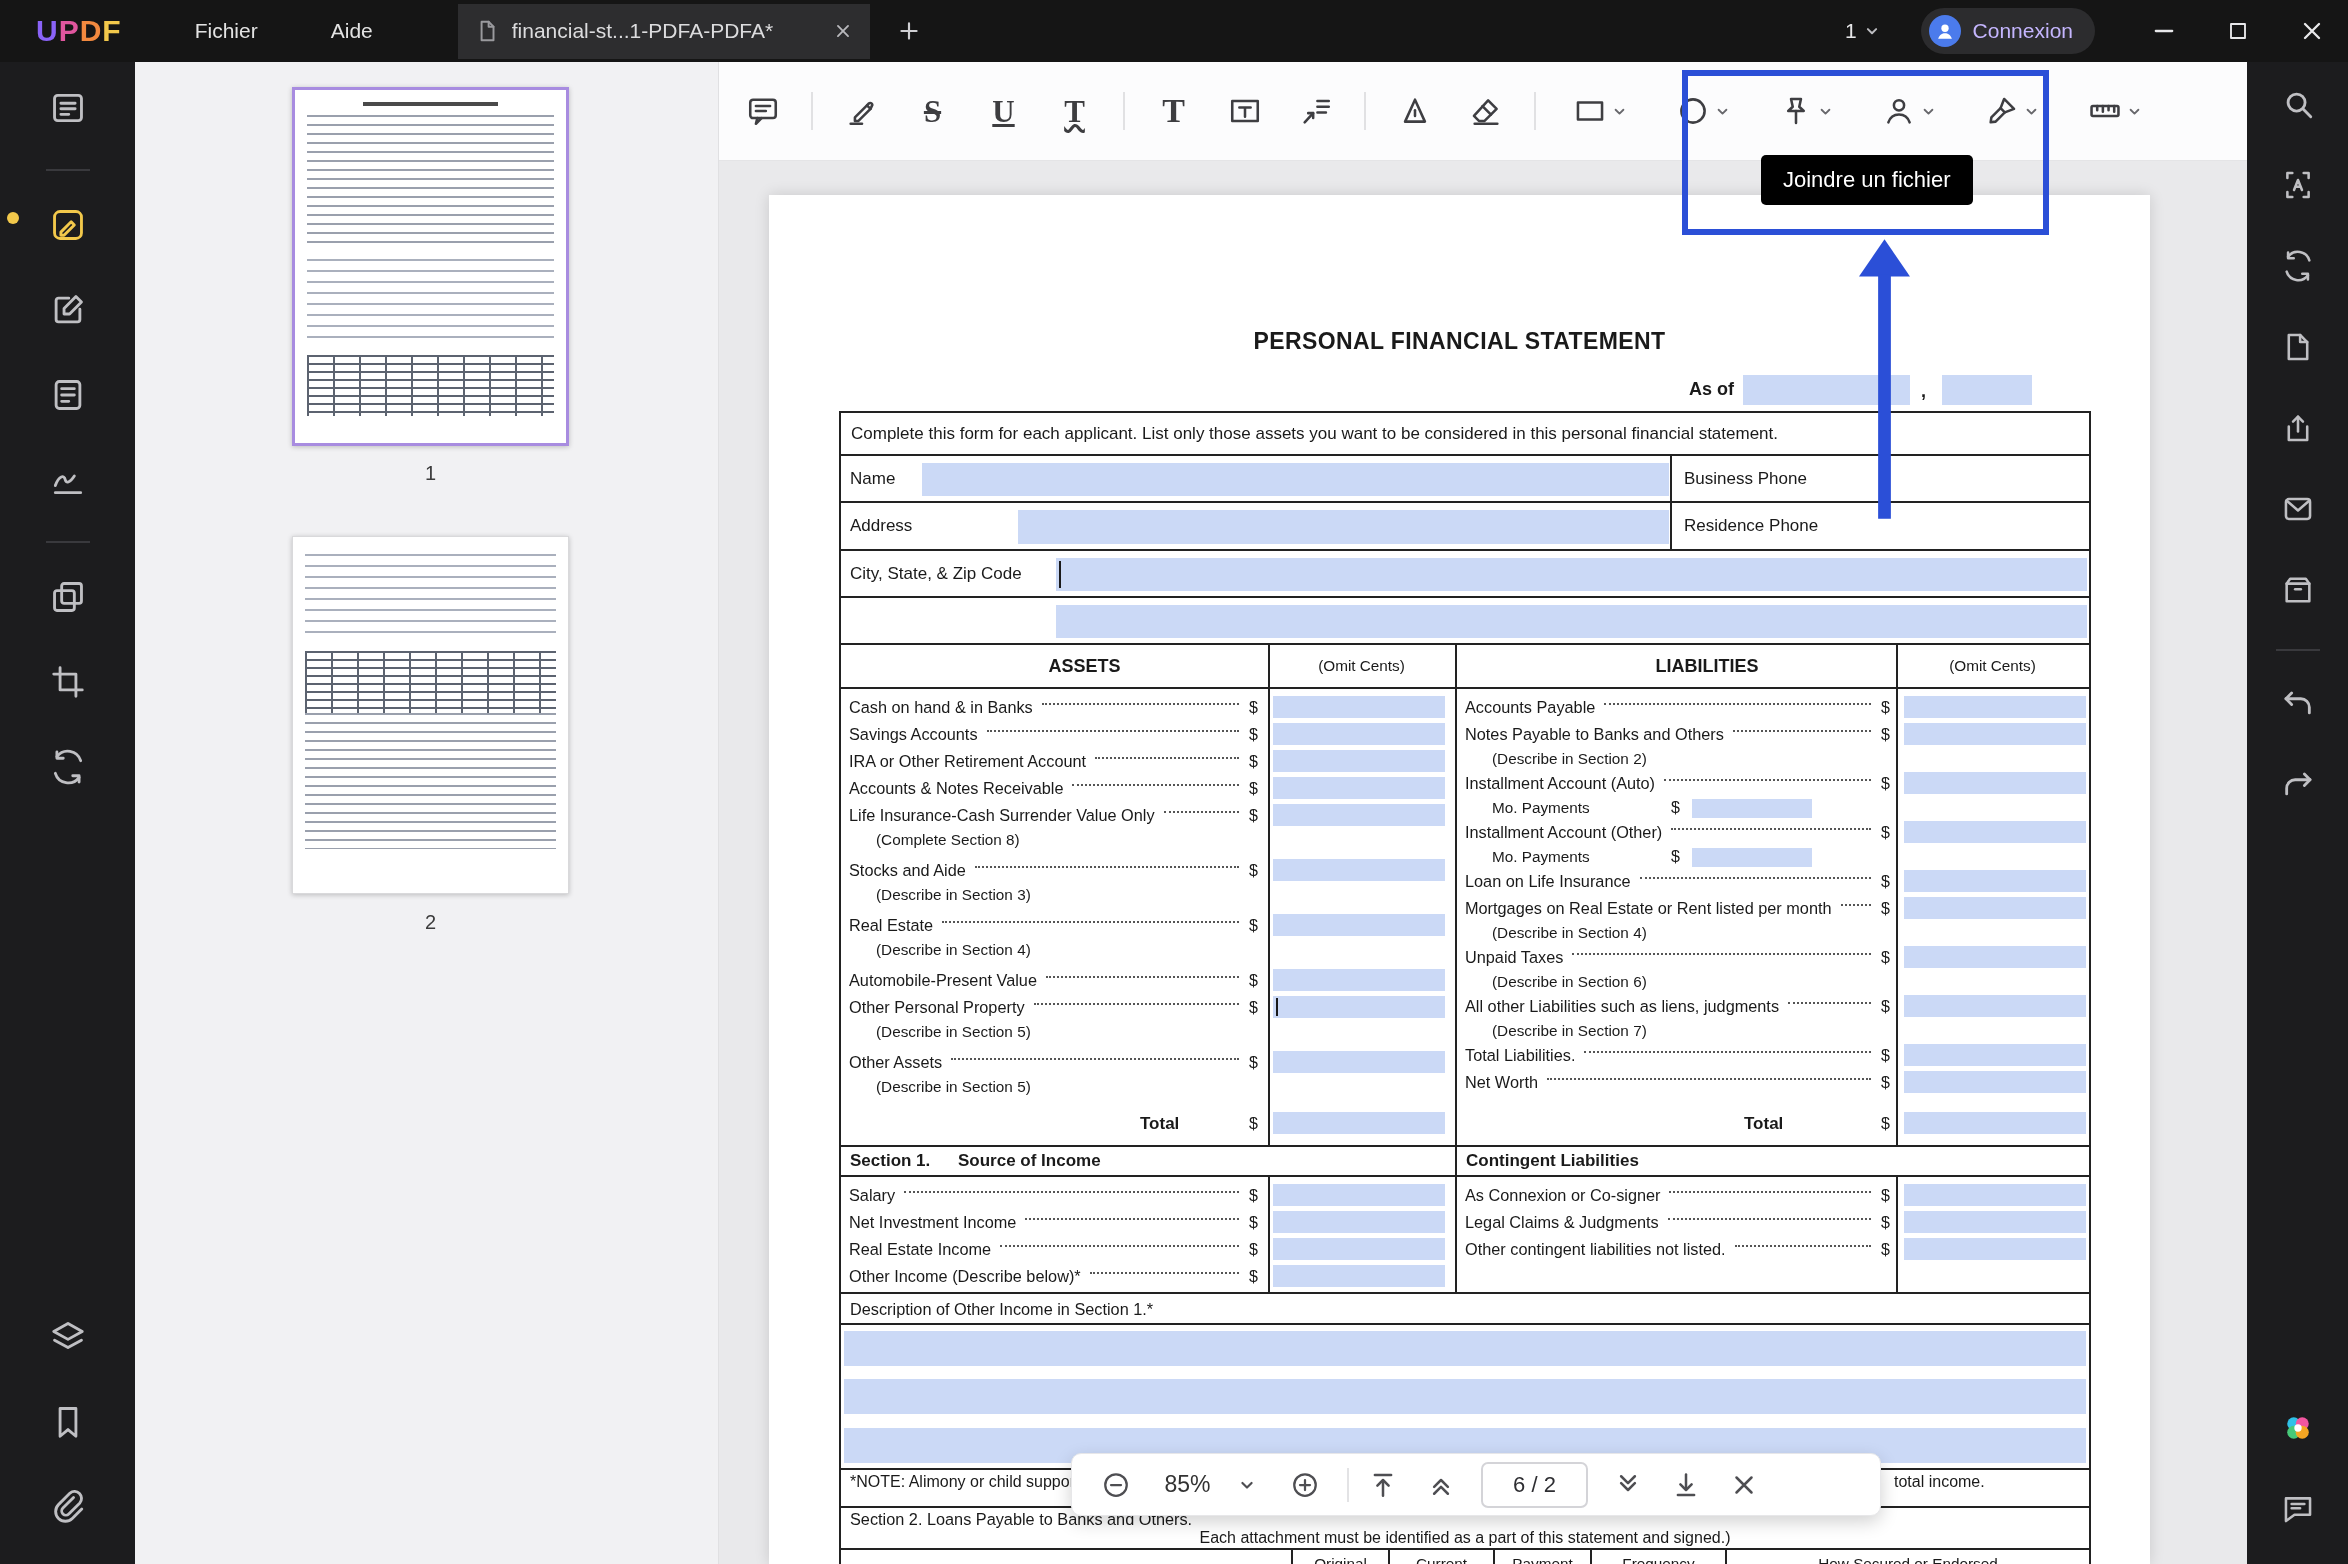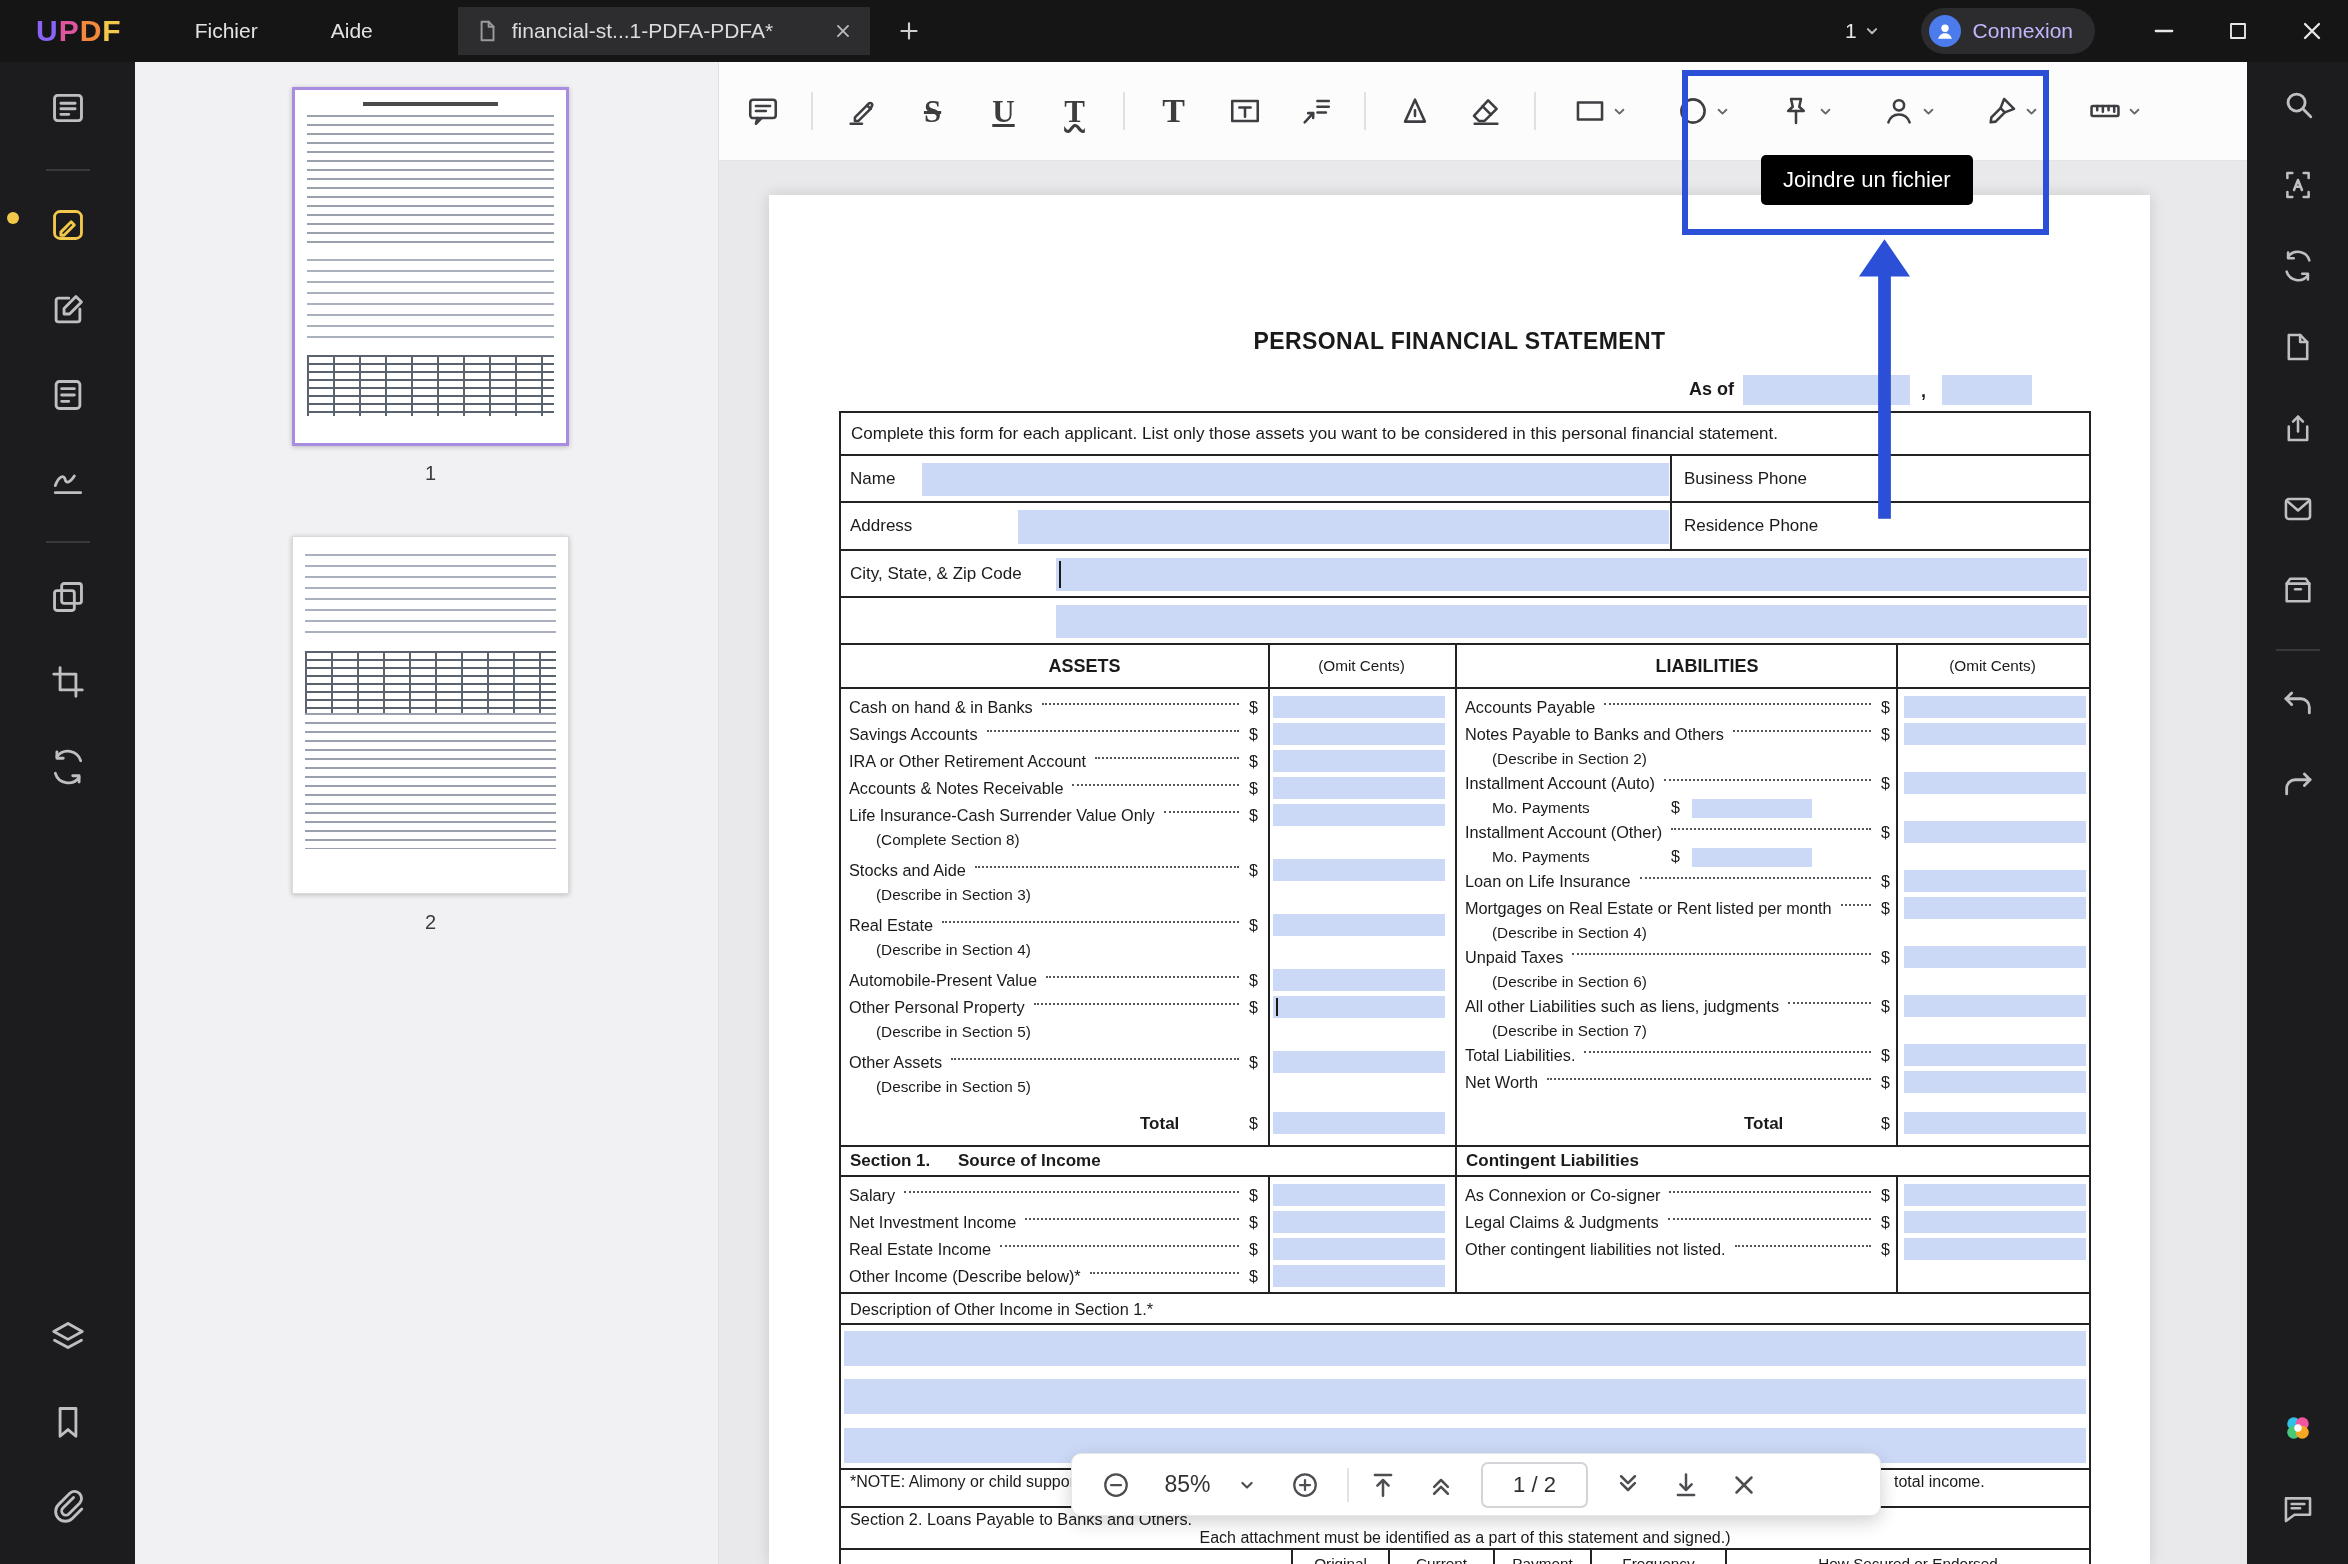--- a/index.html
+++ b/index.html
@@ -4,21 +4,21 @@
 <style>
   html,body{margin:0;padding:0;background:#101010;}
   #app{position:relative;width:2348px;height:1564px;background:#e9e9eb;overflow:hidden;
        font-family:"Liberation Sans",sans-serif;color:#1a1a1a;}
 
   
   #titlebar{position:absolute;left:0;top:0;width:2348px;height:62px;background:#151515;
             display:flex;align-items:center;z-index:80;}
   .logo{margin-left:36px;font-size:30px;font-weight:bold;letter-spacing:1px;white-space:nowrap;}
   .menu{color:#e3e3e3;font-size:21px;margin-left:73px;cursor:default;}
-  .tab{margin-left:85px;width:412px;height:48px;background:#2d2d2f;display:flex;align-items:center;
+  .tab{margin-left:85px;width:412px;height:55px;background:#2d2d2f;display:flex;align-items:center;
        padding:0 16px;box-sizing:border-box;}
   .tabicon{width:26px;height:26px;color:#9a9a9e;flex:none;}
   .tabtitle{color:#dcdcde;font-size:21px;margin-left:12px;flex:1;white-space:nowrap;overflow:hidden;}
   .tabclose{width:22px;height:22px;color:#b9b9bd;flex:none;}
   .newtab{width:26px;height:26px;color:#cfcfd3;margin-left:26px;}
   .tspacer{flex:1;}
   .tabcount{display:flex;align-items:center;color:#e6e6e8;font-size:21px;margin-right:40px;}
   .tabcount .chev{width:18px;height:18px;color:#bdbdc1;margin-left:6px;display:inline-block;}
   .login{display:flex;align-items:center;height:46px;padding:0 22px 0 8px;border-radius:23px;
          background:#2c2c2e;color:#c4b5fd;font-size:21px;margin-right:55px;}
@@ -971,21 +971,21 @@
         </span>
       </span>
       <span class="bbtn">
         <span class="icn">
           <svg viewBox="0 0 24 24" fill="none" stroke="currentColor" stroke-width="2" stroke-linecap="round" stroke-linejoin="round">
             <path d="M6.5 13.5L12 8l5.5 5.5"></path>
             <path d="M6.5 19L12 13.5 17.5 19"></path>
           </svg>
         </span>
       </span>
-      <span id="page-indicator">1 / 2</span>
+      <span id="page-indicator">6 / 2</span>
       <span class="bbtn">
         <span class="icn">
           <svg viewBox="0 0 24 24" fill="none" stroke="currentColor" stroke-width="2" stroke-linecap="round" stroke-linejoin="round">
             <path d="M6.5 5L12 10.5 17.5 5"></path>
             <path d="M6.5 10.5L12 16l5.5-5.5"></path>
           </svg>
         </span>
       </span>
       <span class="bbtn">
         <span class="icn">

